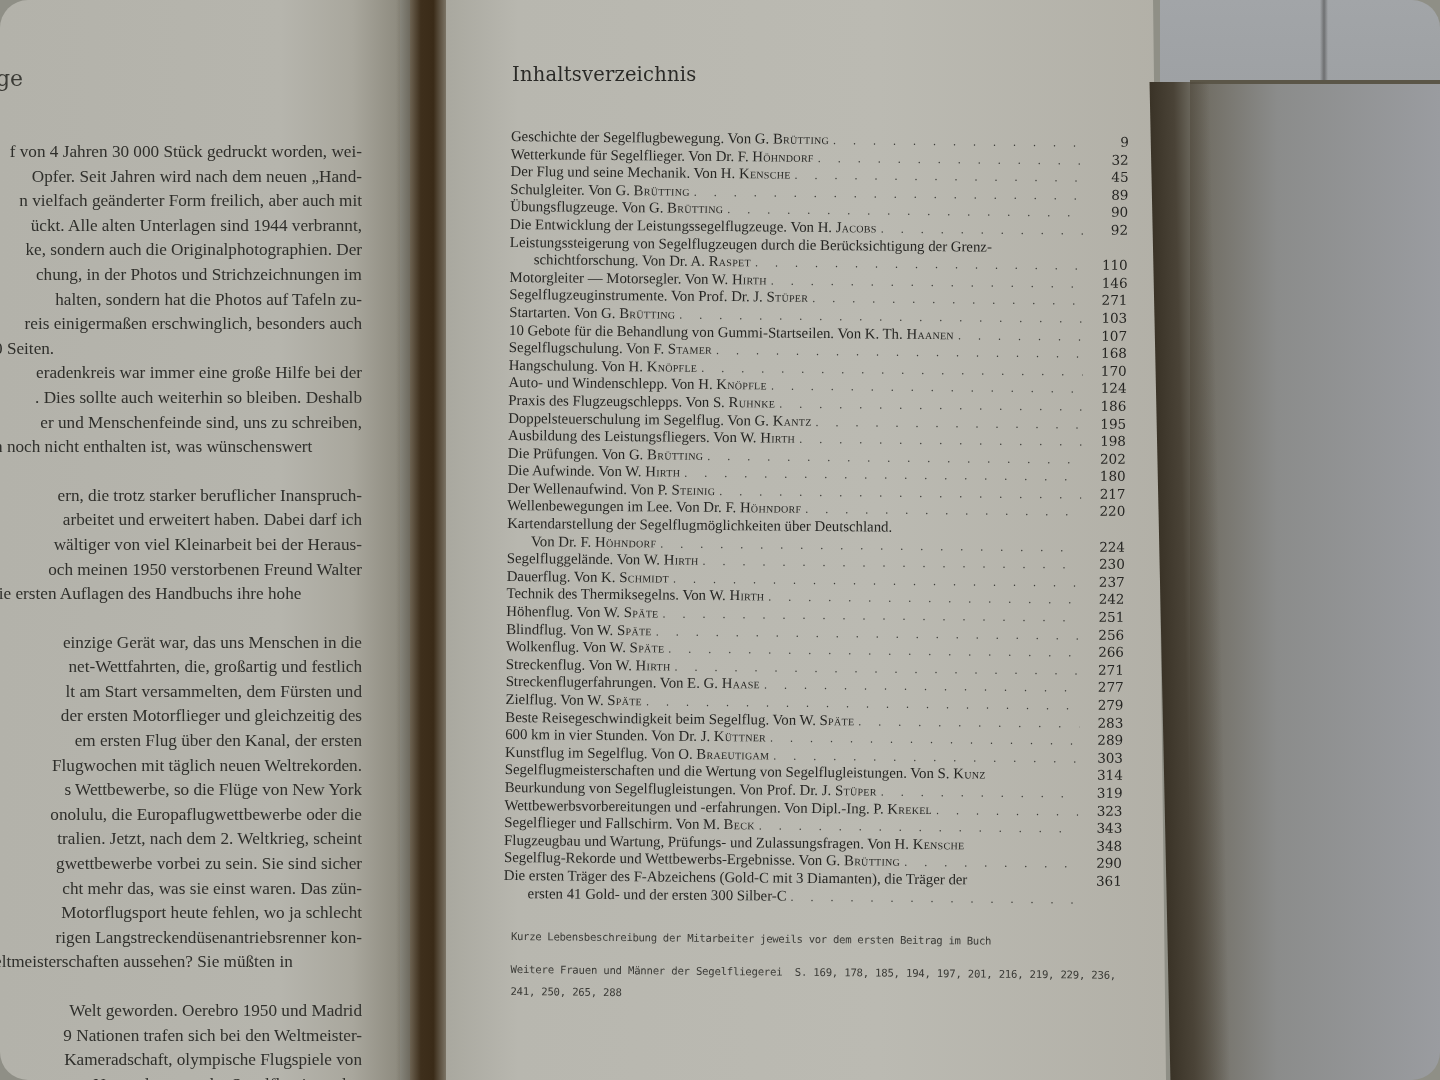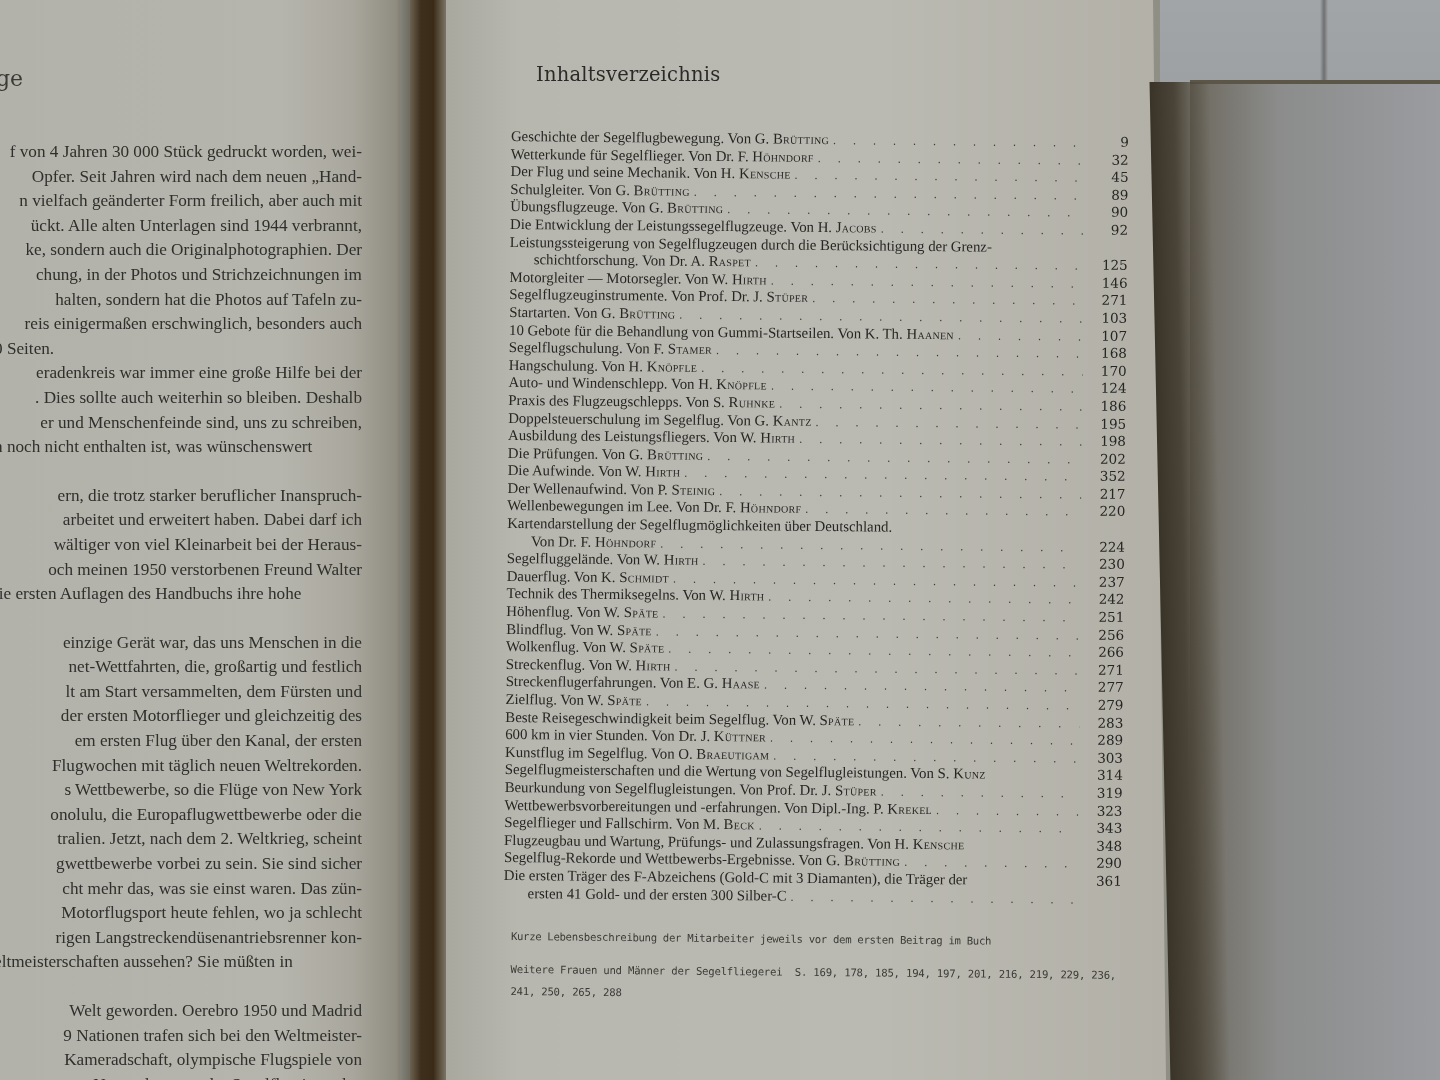--- a/index.html
+++ b/index.html
@@ -1,21 +1,21 @@
 <!DOCTYPE html>
 <html><head>
 <meta charset="utf-8">
 <style>
   html, body { margin: 0; padding: 0; }
   body {
     width: 1440px; height: 1080px; overflow: hidden; position: relative;
     background: #8f8f86;
     font-family: "DejaVu Serif", serif;
   }
-  .scene { position: absolute; inset: 0; overflow: hidden; }
+  .scene { position: absolute; inset: 0; overflow: hidden; border-radius: 28px; }
 
   
   .left-page {
     position: absolute; left: 0; top: 0; width: 400px; height: 1080px;
     background: linear-gradient(90deg, #b3b2aa 0%, #b6b5ad 70%, #a9a79d 88%, #8d8a7e 100%);
     overflow: hidden;
   }
   .left-running-head {
     position: absolute; left: -4px; top: 66px;
     font-size: 22px; color: #3b3b36;
@@ -69,21 +69,20 @@
   .bg-stack-lower::before {
     content: ""; position: absolute; left: 0; top: 0; right: 0; height: 4px;
     background: #5b5648;
   }
 
   
   .toc-title {
     position: absolute; left: 512px; top: 63px;
     font-family: "DejaVu Serif", serif; font-size: 19.5px; color: #2a2a27;
     letter-spacing: 0.2px;
-    margin-left: 24px;
   }
   .toc {
     position: absolute; left: 511px; top: 128px; width: 618px;
     font-family: "Liberation Serif", serif; font-size: 14.8px; color: #262623;
     transform: rotate(0.55deg); transform-origin: 0 0;
   }
   .toc-row {
     display: flex; align-items: baseline; height: 17.6px; line-height: 17.6px;
     white-space: nowrap;
   }
@@ -205,21 +204,21 @@
         <span class="p">92</span>
       </div>
       <div class="toc-row">
         <span class="t"><span>Leistungssteigerung von Segelflugzeugen durch die Berücksichtigung der Grenz-</span></span>
         <span class="dots none"></span>
         <span class="p"></span>
       </div>
       <div class="toc-row">
         <span class="t indent"><span>schichtforschung. Von Dr. A. </span><span class="sc">Raspet</span></span>
         <span class="dots"></span>
-        <span class="p">125</span>
+        <span class="p">110</span>
       </div>
       <div class="toc-row">
         <span class="t"><span>Motorgleiter — Motorsegler. Von W. </span><span class="sc">Hirth</span></span>
         <span class="dots"></span>
         <span class="p">146</span>
       </div>
       <div class="toc-row">
         <span class="t"><span>Segelflugzeuginstrumente. Von Prof. Dr. J. </span><span class="sc">Stüper</span></span>
         <span class="dots"></span>
         <span class="p">271</span>
@@ -265,21 +264,21 @@
         <span class="p">198</span>
       </div>
       <div class="toc-row">
         <span class="t"><span>Die Prüfungen. Von G. </span><span class="sc">Brütting</span></span>
         <span class="dots"></span>
         <span class="p">202</span>
       </div>
       <div class="toc-row">
         <span class="t"><span>Die Aufwinde. Von W. </span><span class="sc">Hirth</span></span>
         <span class="dots"></span>
-        <span class="p">352</span>
+        <span class="p">180</span>
       </div>
       <div class="toc-row">
         <span class="t"><span>Der Wellenaufwind. Von P. </span><span class="sc">Steinig</span></span>
         <span class="dots"></span>
         <span class="p">217</span>
       </div>
       <div class="toc-row">
         <span class="t"><span>Wellenbewegungen im Lee. Von Dr. F. </span><span class="sc">Höhndorf</span></span>
         <span class="dots"></span>
         <span class="p">220</span>

